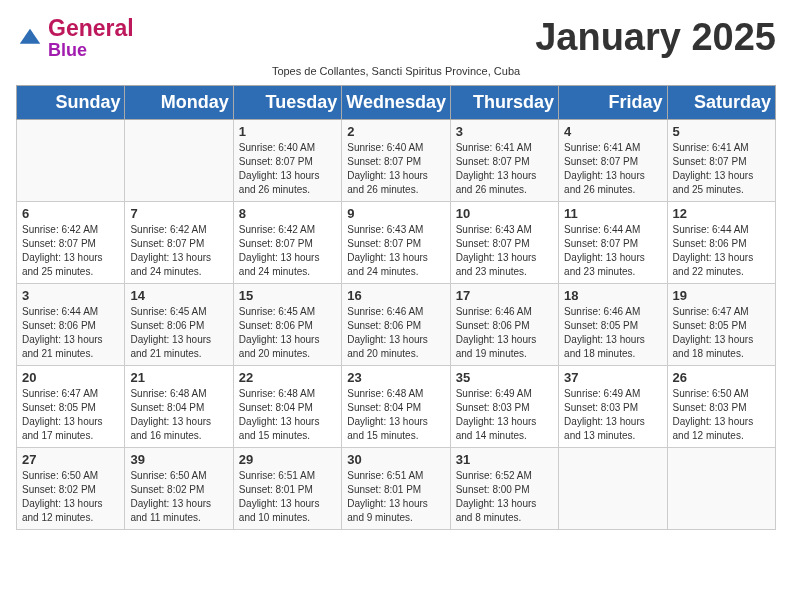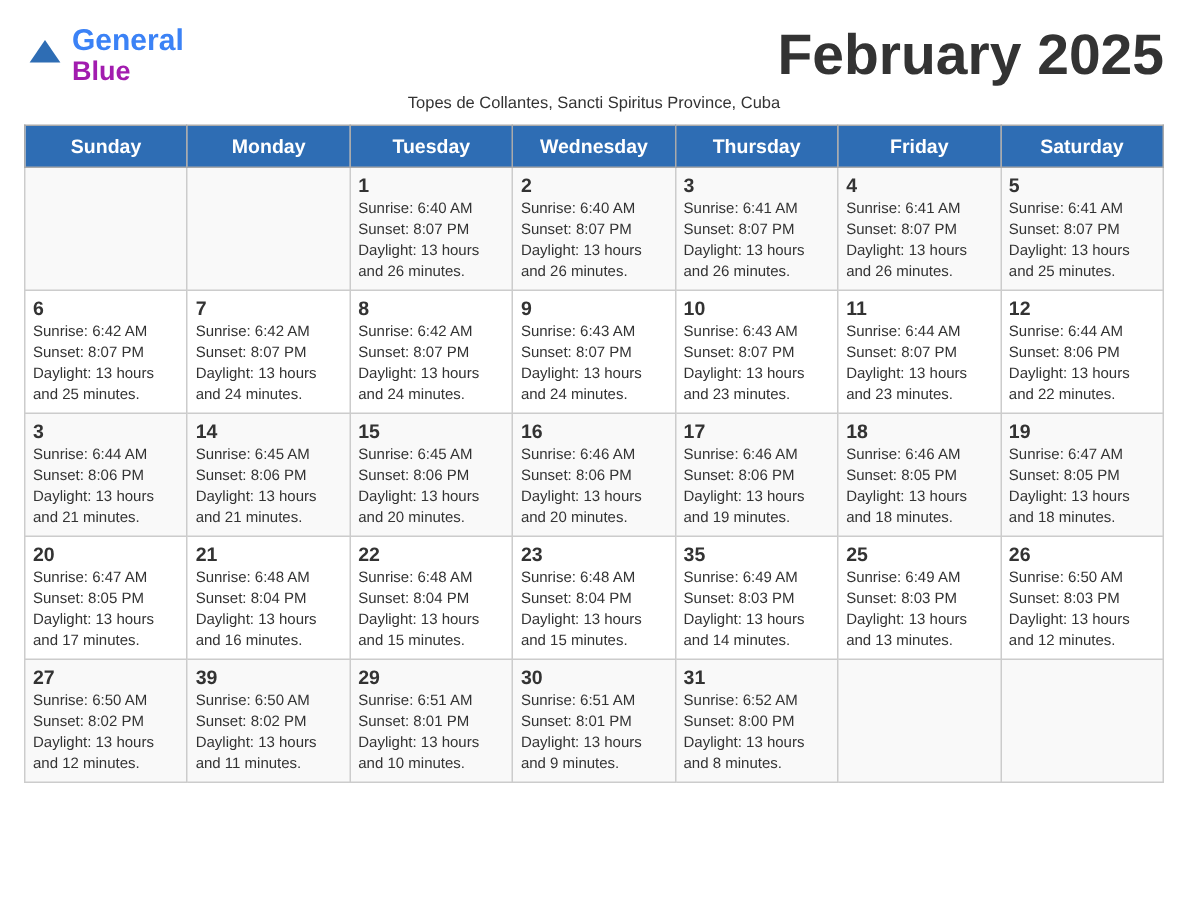--- a/index.html
+++ b/index.html
@@ -20,23 +20,23 @@
       display: flex;
       align-items: center;
       gap: 4px;
     }
     .logo-text {
       display: flex;
       flex-direction: column;
       line-height: 1.1;
     }
     .logo-general {
-      font-size: 20px;
+      font-size: 23px;
       font-weight: bold;
-      color: #3b82f6;
+      color: #be185d;
     }
     .logo-blue {
       font-size: 18px;
       font-weight: bold;
       color: #a21caf;
     }
     .logo-icon {
       width: 28px;
       height: 28px;
     }
@@ -53,24 +53,24 @@
       margin-bottom: 8px;
     }
     table {
       width: 100%;
       border-collapse: collapse;
       table-layout: fixed;
     }
     th {
       background-color: #2e6db4;
       color: #fff;
-      font-size: 13px;
+      font-size: 18px;
       font-weight: bold;
       padding: 6px 4px;
-      text-align: center;
+      text-align: right;
       border: 1px solid #aaa;
     }
     td {
       border: 1px solid #ccc;
       vertical-align: top;
       padding: 4px 5px;
       font-size: 10.5px;
       color: #333;
       height: 80px;
     }
@@ -101,21 +101,21 @@
 <div class="header">
   <div class="logo">
     <svg class="logo-icon" viewBox="0 0 30 30" xmlns="http://www.w3.org/2000/svg">
       <polygon points="15,4 26,20 4,20" fill="#2e6db4"></polygon>
     </svg>
     <div class="logo-text">
       <span class="logo-general">General</span>
       <span class="logo-blue">Blue</span>
     </div>
   </div>
-  <div class="month-title">February 2025</div>
+  <div class="month-title">January 2025</div>
 </div>
 
 <div class="subtitle">Topes de Collantes, Sancti Spiritus Province, Cuba</div>
 
 <table>
   <thead>
     <tr>
       <th>Sunday</th>
       <th>Monday</th>
       <th>Tuesday</th>
@@ -152,21 +152,21 @@
         <td><span class="day-num">17</span><span class="day-info">Sunrise: 6:46 AM<br>Sunset: 8:06 PM<br>Daylight: 13 hours and 19 minutes.</span></td>
         <td><span class="day-num">18</span><span class="day-info">Sunrise: 6:46 AM<br>Sunset: 8:05 PM<br>Daylight: 13 hours and 18 minutes.</span></td>
         <td><span class="day-num">19</span><span class="day-info">Sunrise: 6:47 AM<br>Sunset: 8:05 PM<br>Daylight: 13 hours and 18 minutes.</span></td>
       </tr>
       <tr>
         <td><span class="day-num">20</span><span class="day-info">Sunrise: 6:47 AM<br>Sunset: 8:05 PM<br>Daylight: 13 hours and 17 minutes.</span></td>
         <td><span class="day-num">21</span><span class="day-info">Sunrise: 6:48 AM<br>Sunset: 8:04 PM<br>Daylight: 13 hours and 16 minutes.</span></td>
         <td><span class="day-num">22</span><span class="day-info">Sunrise: 6:48 AM<br>Sunset: 8:04 PM<br>Daylight: 13 hours and 15 minutes.</span></td>
         <td><span class="day-num">23</span><span class="day-info">Sunrise: 6:48 AM<br>Sunset: 8:04 PM<br>Daylight: 13 hours and 15 minutes.</span></td>
         <td><span class="day-num">35</span><span class="day-info">Sunrise: 6:49 AM<br>Sunset: 8:03 PM<br>Daylight: 13 hours and 14 minutes.</span></td>
-        <td><span class="day-num">25</span><span class="day-info">Sunrise: 6:49 AM<br>Sunset: 8:03 PM<br>Daylight: 13 hours and 13 minutes.</span></td>
+        <td><span class="day-num">37</span><span class="day-info">Sunrise: 6:49 AM<br>Sunset: 8:03 PM<br>Daylight: 13 hours and 13 minutes.</span></td>
         <td><span class="day-num">26</span><span class="day-info">Sunrise: 6:50 AM<br>Sunset: 8:03 PM<br>Daylight: 13 hours and 12 minutes.</span></td>
       </tr>
       <tr>
         <td><span class="day-num">27</span><span class="day-info">Sunrise: 6:50 AM<br>Sunset: 8:02 PM<br>Daylight: 13 hours and 12 minutes.</span></td>
         <td><span class="day-num">39</span><span class="day-info">Sunrise: 6:50 AM<br>Sunset: 8:02 PM<br>Daylight: 13 hours and 11 minutes.</span></td>
         <td><span class="day-num">29</span><span class="day-info">Sunrise: 6:51 AM<br>Sunset: 8:01 PM<br>Daylight: 13 hours and 10 minutes.</span></td>
         <td><span class="day-num">30</span><span class="day-info">Sunrise: 6:51 AM<br>Sunset: 8:01 PM<br>Daylight: 13 hours and 9 minutes.</span></td>
         <td><span class="day-num">31</span><span class="day-info">Sunrise: 6:52 AM<br>Sunset: 8:00 PM<br>Daylight: 13 hours and 8 minutes.</span></td>
         <td class="empty"></td>
         <td class="empty"></td>

